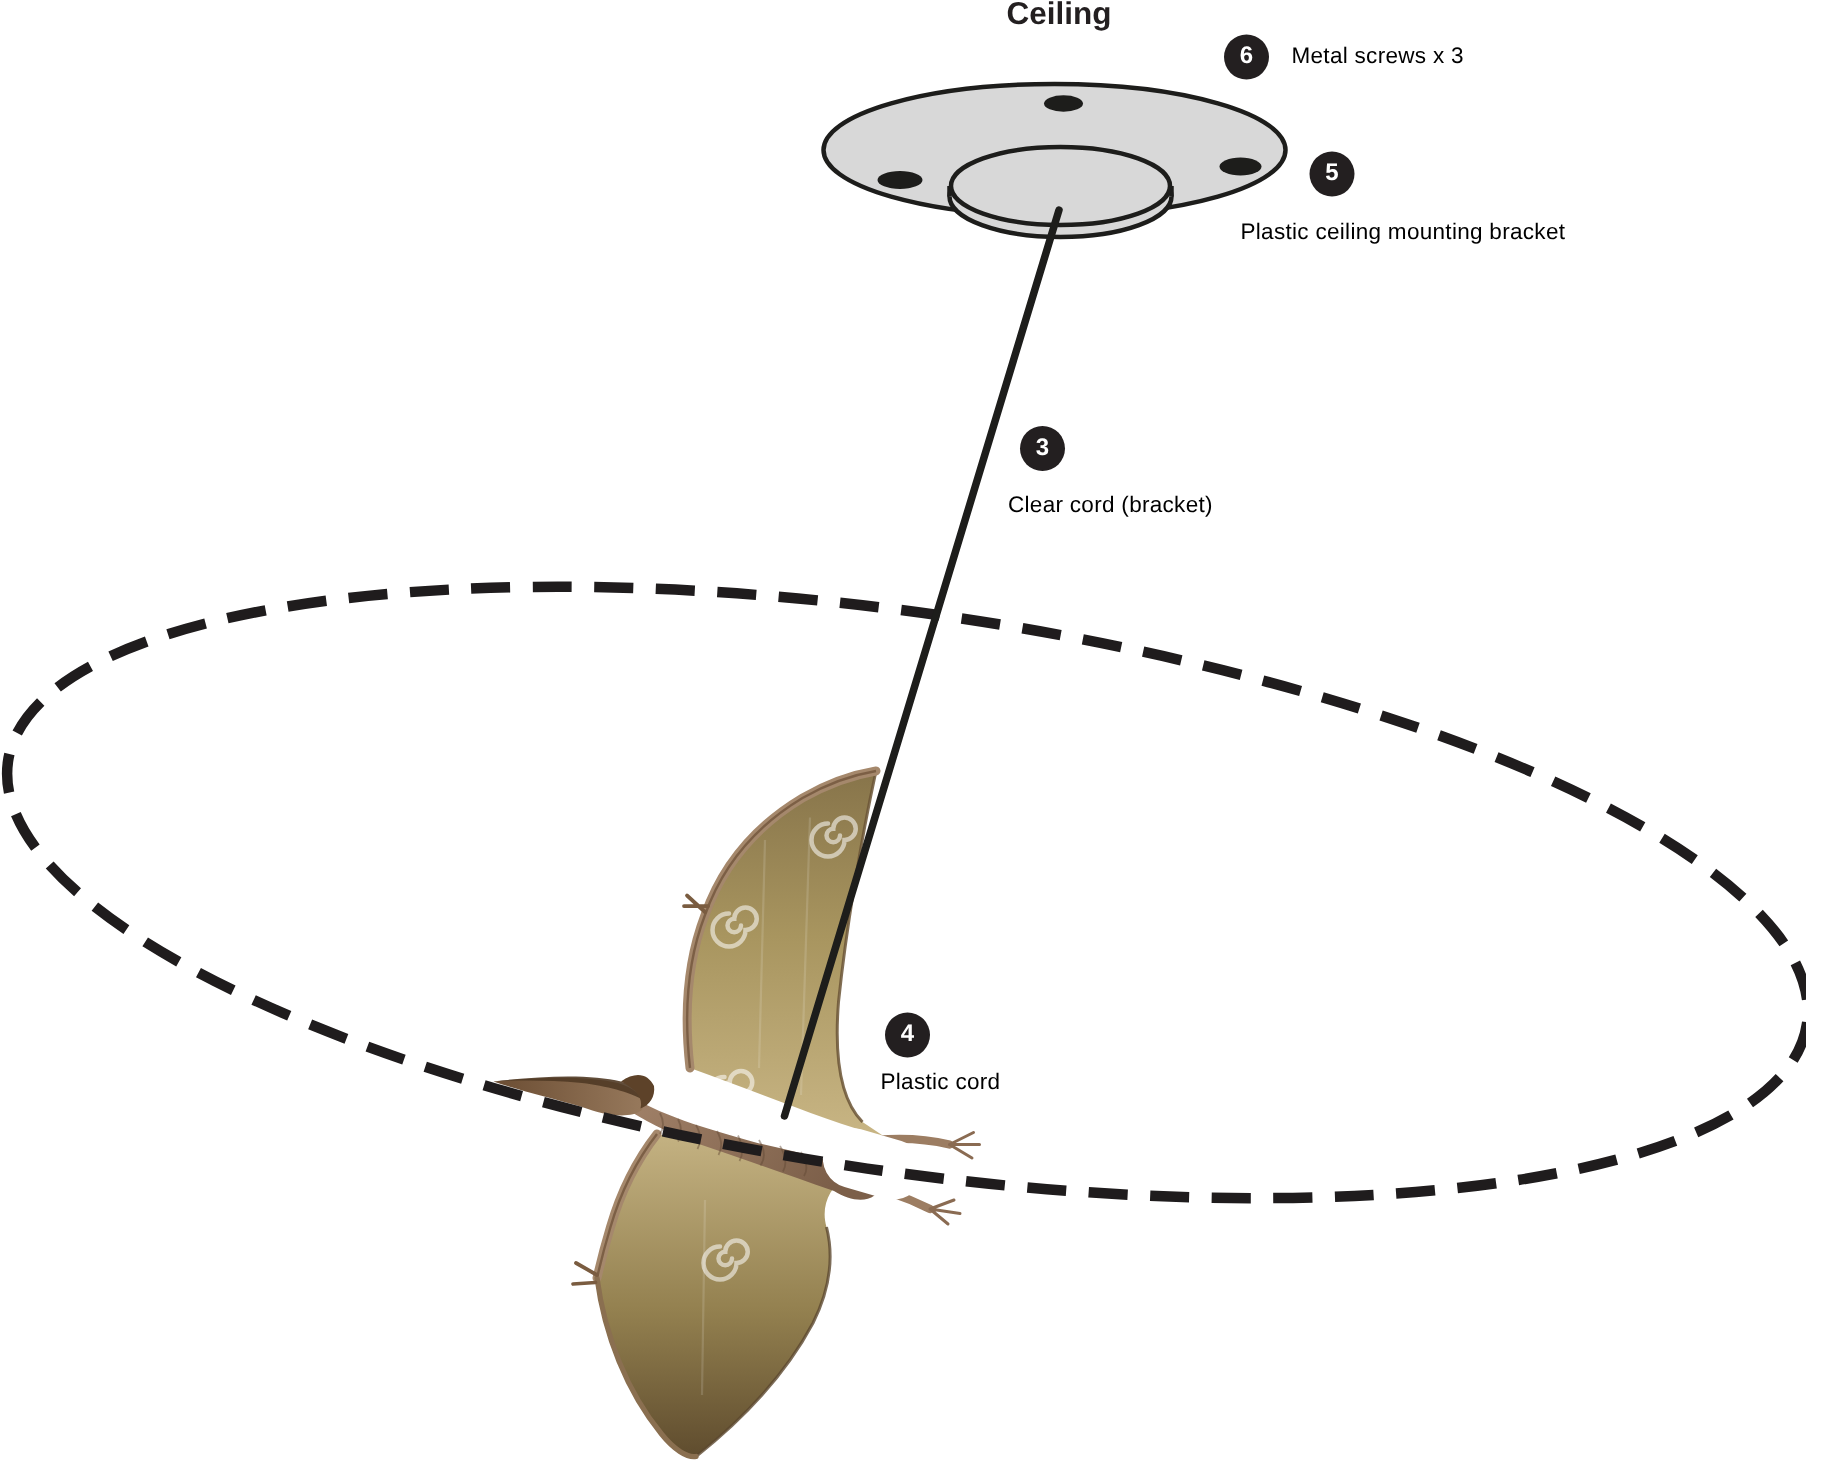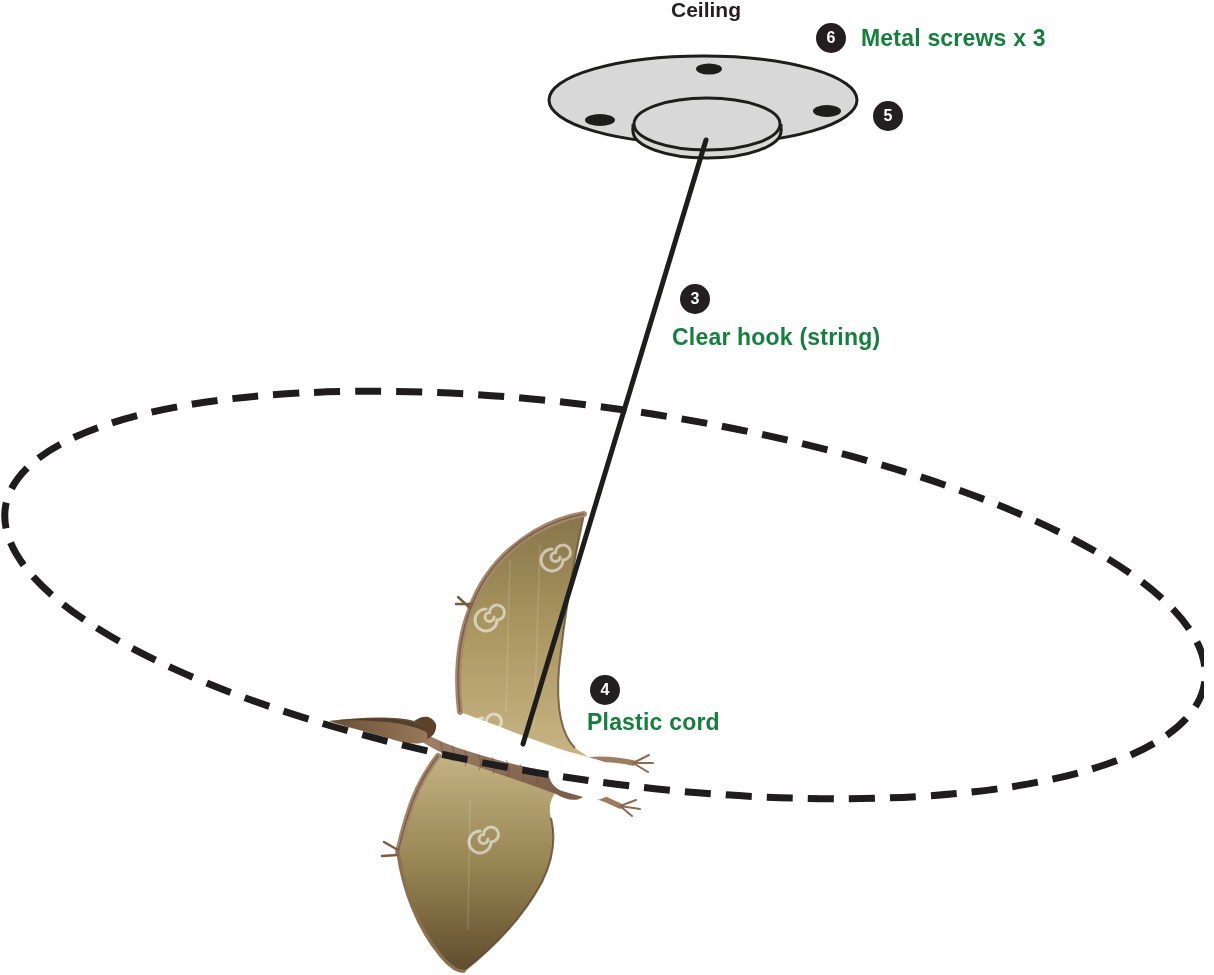--- a/index.html
+++ b/index.html
@@ -11,21 +11,21 @@
   .title{
     position:absolute;left:640px;top:-2px;width:132px;text-align:center;
     font-size:21px;font-weight:600;color:#231f20;line-height:24px;
   }
   .badge{
     position:absolute;width:30px;height:30px;border-radius:50%;
     background:#231f20;color:#ffffff;display:flex;align-items:center;justify-content:center;
     font-size:16px;font-weight:bold;line-height:1;
   }
   .callout-label{
-    position:absolute;font-size:23px;font-weight:700;color:#15803d;
+    position:absolute;font-size:15px;font-weight:400;color:#000000;
     white-space:nowrap;letter-spacing:.2px;line-height:22px;
   }
 </style>
 </head>
 <body>
 
 <div class="stage">
 
   <svg width="1214" height="975" viewBox="0 0 1214 975">
     <defs>
@@ -143,24 +143,25 @@
   <div class="title">Ceiling</div>
 
   <div class="badge" style="left:816px;top:23px">
     <span>6</span>
   </div>
   <div class="callout-label" style="left:861px;top:27px">Metal screws x 3</div>
 
   <div class="badge" style="left:873px;top:101px">
     <span>5</span>
   </div>
+  <div class="callout-label" style="left:827px;top:144px">Plastic ceiling mounting bracket</div>
 
   <div class="badge" style="left:680px;top:284px">
     <span>3</span>
   </div>
-  <div class="callout-label" style="left:672px;top:326px">Clear hook (string)</div>
+  <div class="callout-label" style="left:672px;top:326px">Clear cord (bracket)</div>
 
   <div class="badge" style="left:590px;top:675px">
     <span>4</span>
   </div>
   <div class="callout-label" style="left:587px;top:711px">Plastic cord</div>
 
 </div>
 
 </body></html>

